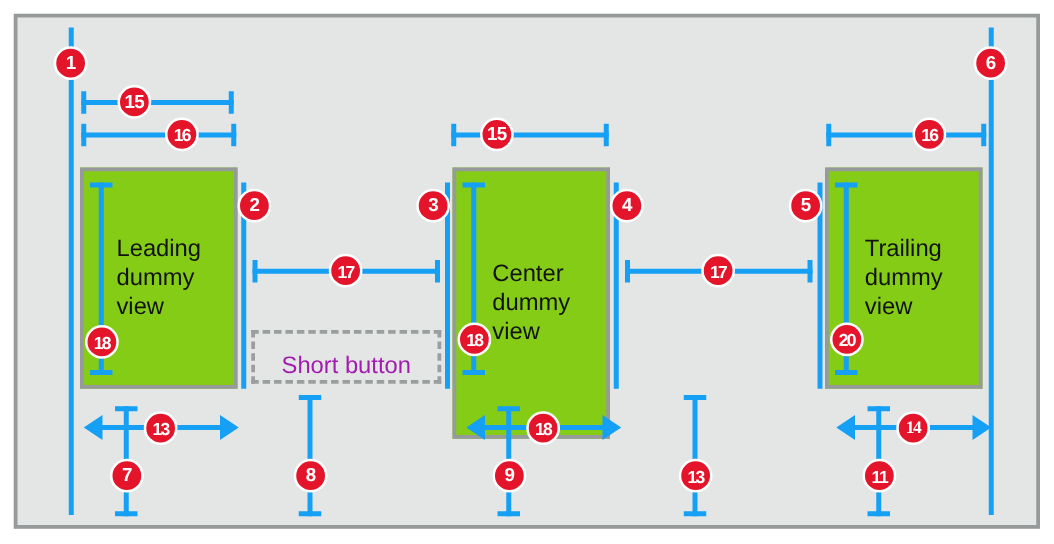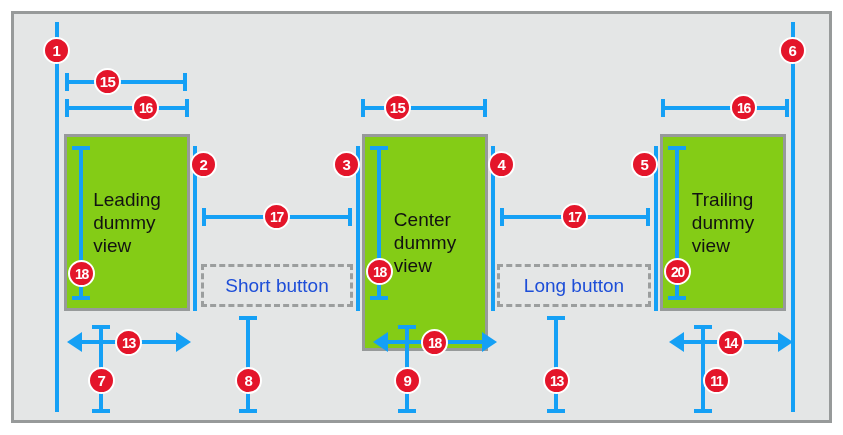--- a/index.html
+++ b/index.html
@@ -69,23 +69,23 @@
     font-size: 19px;
     line-height: 1.22;
   }
   .dummy span { display: block; }
   
   .ghostbtn {
     position: absolute;
     border: 3px dashed #9b9e9e;
     box-sizing: border-box;
     display: flex;
-    align-items: center;
+    align-items: flex-end;
     justify-content: center;
-    color: #1d4ed8;
+    color: #a21caf;
     font-size: 19px;
     background: transparent;
   }
   
   .badge {
     position: absolute;
     width: 27px;
     height: 27px;
     border-radius: 50%;
     background: #e4152a;
@@ -191,23 +191,20 @@
   <div class="badge wide" style="left:263px; top:203px;">17</div>
 
   <div class="hline" style="left:500px; top:215px; width:150px;"></div>
   <div class="cap-v" style="left:500px; top:208px;"></div>
   <div class="cap-v" style="left:646px; top:208px;"></div>
   <div class="badge wide" style="left:561px; top:203px;">17</div>
 
   <div class="ghostbtn" style="left:201px; top:264px; width:152px; height:43px;">
     <span>Short button</span>
   </div>
-  <div class="ghostbtn" style="left:497px; top:264px; width:154px; height:43px;">
-    <span>Long button</span>
-  </div>
 
   <div class="vline" style="left:99px; top:325px; height:88px;"></div>
   <div class="cap-h" style="left:92px; top:325px;"></div>
   <div class="cap-h" style="left:92px; top:409px;"></div>
 
   <div class="vline" style="left:246px; top:316px; height:97px;"></div>
   <div class="cap-h" style="left:239px; top:316px;"></div>
   <div class="cap-h" style="left:239px; top:409px;"></div>
 
   <div class="vline" style="left:405px; top:325px; height:88px;"></div>
@@ -228,27 +225,27 @@
   <div class="badge wide" style="left:115px; top:329px;">13</div>
 
   <div class="hline" style="left:386px; top:340px; width:100px;"></div>
   <div class="arrow-l" style="left:373px; top:332px;"></div>
   <div class="arrow-r" style="left:482px; top:332px;"></div>
   <div class="badge wide" style="left:421px; top:329px;">18</div>
 
   <div class="hline" style="left:682px; top:340px; width:100px;"></div>
   <div class="arrow-l" style="left:669px; top:332px;"></div>
   <div class="arrow-r" style="left:778px; top:332px;"></div>
-  <div class="badge wide" style="left:717px; top:329px;">14</div>
+  <div class="badge wide" style="left:717px; top:329px;font-family:Liberation Serif, serif;">14</div>
 
   <div class="badge" style="left:43px; top:37px;">1</div>
   <div class="badge" style="left:190px; top:151px;">2</div>
   <div class="badge" style="left:333px; top:151px;">3</div>
   <div class="badge" style="left:488px; top:151px;">4</div>
   <div class="badge" style="left:631px; top:151px;">5</div>
   <div class="badge" style="left:779px; top:37px;">6</div>
 
   <div class="badge" style="left:88px; top:367px;">7</div>
   <div class="badge" style="left:235px; top:367px;">8</div>
   <div class="badge" style="left:394px; top:367px;">9</div>
   <div class="badge wide" style="left:543px; top:367px;">13</div>
-  <div class="badge wide" style="left:690px; top:367px;margin-left:13px;">11</div>
+  <div class="badge wide" style="left:690px; top:367px;">11</div>
 </div>
 
 </body></html>

